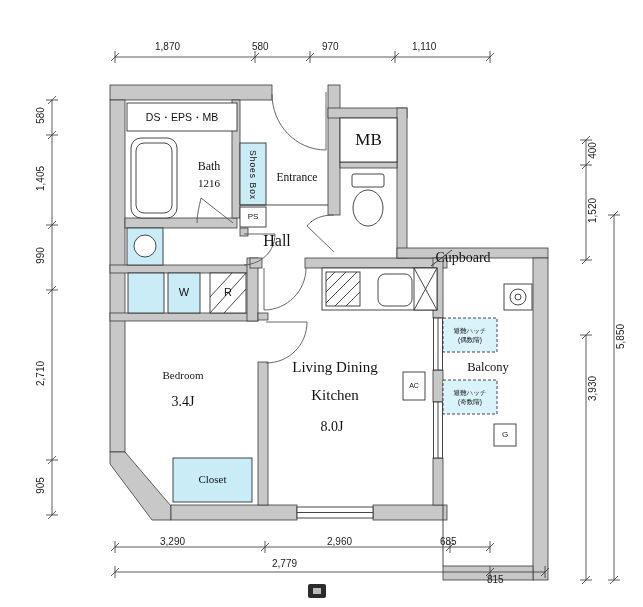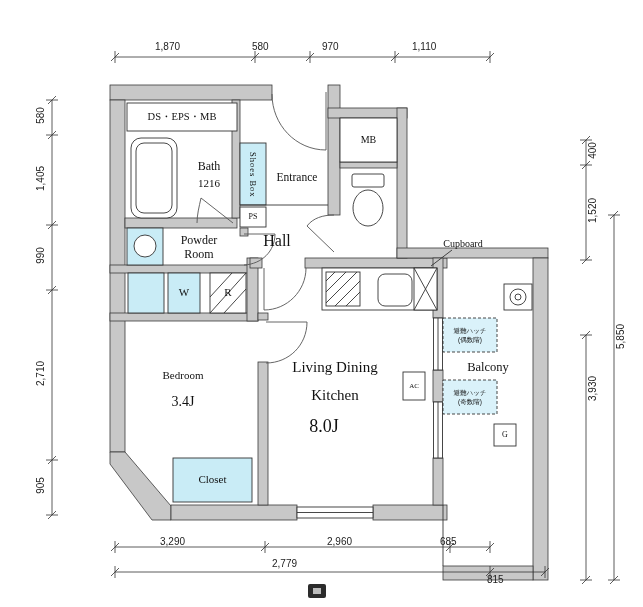--- a/index.html
+++ b/index.html
@@ -1,20 +1,20 @@
 <!DOCTYPE html>
 <html><head>
 <meta charset="utf-8">
 <style>
   html,body{margin:0;padding:0;background:#fff}
   .plan{position:relative;width:643px;height:607px;background:#ffffff;outline:1px solid #1a1a1a;overflow:hidden;font-family:"Liberation Sans",sans-serif}
   .plan svg{position:absolute;left:0;top:0;z-index:1}
   .lbl{position:absolute;z-index:2;display:flex;align-items:center;justify-content:center;text-align:center;color:#111;font-family:"Liberation Serif",serif;line-height:1.2}
   .col{flex-direction:column}
-  .sans{font-family:Liberation Serif, serif}
+  .sans{font-family:Liberation Sans, sans-serif}
   .dim{position:absolute;z-index:2;width:60px;text-align:left;font:10px "Liberation Sans",sans-serif;color:#222}
   .vdim{position:absolute;z-index:2;width:70px;text-align:center;font:10px "Liberation Sans",sans-serif;color:#222;transform:rotate(-90deg)}
   .vtext{writing-mode:vertical-rl;letter-spacing:1px}
   .tiny{font-size:6.5px;line-height:1.4;font-family:"Liberation Sans",sans-serif}
   .mark{position:absolute;z-index:2;background:#2b2b2b;border-radius:2px}
   .mark::after{content:"";position:absolute;left:5px;top:4px;width:8px;height:6px;background:#bbb}
 </style>
 </head>
 <body>
 
@@ -191,31 +191,30 @@
         <line x1="541" y1="576" x2="549" y2="568"></line>
     </g>
   </svg>
 
   <div class="lbl sans" style="left:127px;top:103px;width:110px;height:28px;font-size:10.5px">DS・EPS・MB</div>
   <div class="lbl" style="left:172px;top:158px;width:74px;height:16px;font-size:12px">Bath</div>
   <div class="lbl" style="left:172px;top:176px;width:74px;height:16px;font-size:11px">1216</div>
   <div class="lbl sans vtext" style="left:240px;top:145px;width:26px;height:60px;font-size:8.5px">Shoes Box</div>
   <div class="lbl sans" style="left:240px;top:207px;width:26px;height:20px;font-size:8px">PS</div>
   <div class="lbl" style="left:258px;top:170px;width:78px;height:16px;font-size:11.5px">Entrance</div>
-  <div class="lbl" style="left:340px;top:131px;width:57px;height:18px;font-size:10px">MB</div>
-  <div class="lbl" style="left:166px;top:230px;width:66px;height:34px;font-size:12px">Powder Room</div>
+  <div class="lbl" style="left:340px;top:131px;width:57px;height:18px;font-size:17px">MB</div>
   <div class="lbl" style="left:250px;top:233px;width:54px;height:16px;font-size:16px">Hall</div>
-  <div class="lbl" style="left:428px;top:237px;width:70px;height:14px;font-size:10px">Cupboard</div>
+  <div class="lbl" style="left:428px;top:251px;width:70px;height:14px;font-size:14px">Cupboard</div>
   <div class="lbl sans" style="left:168px;top:273px;width:32px;height:40px;font-size:11px">W</div>
   <div class="lbl sans" style="left:210px;top:273px;width:36px;height:40px;font-size:11px">R</div>
   <div class="lbl" style="left:133px;top:366px;width:100px;height:20px;font-size:11px">Bedroom</div>
   <div class="lbl" style="left:133px;top:392px;width:100px;height:20px;font-size:14px">3.4J</div>
   <div class="lbl" style="left:265px;top:357px;width:140px;height:20px;font-size:15px">Living Dining</div>
   <div class="lbl" style="left:265px;top:385px;width:140px;height:20px;font-size:15px">Kitchen</div>
-  <div class="lbl" style="left:254px;top:417px;width:140px;height:20px;font-size:18px">8.0J</div>
+  <div class="lbl" style="left:262px;top:417px;width:140px;height:20px;font-size:14px">8.0J</div>
   <div class="lbl sans" style="left:403px;top:372px;width:22px;height:28px;font-size:7px">AC</div>
   <div class="lbl" style="left:443px;top:359px;width:90px;height:17px;font-size:12.5px">Balcony</div>
   <div class="lbl sans" style="left:494px;top:424px;width:22px;height:22px;font-size:8px">G</div>
   <div class="lbl col tiny" style="left:443px;top:318px;width:54px;height:34px">
     <span>避難ハッチ</span>
     <span>(偶数階)</span>
   </div>
   <div class="lbl col tiny" style="left:443px;top:380px;width:54px;height:34px">
     <span>避難ハッチ</span>
     <span>(奇数階)</span>

